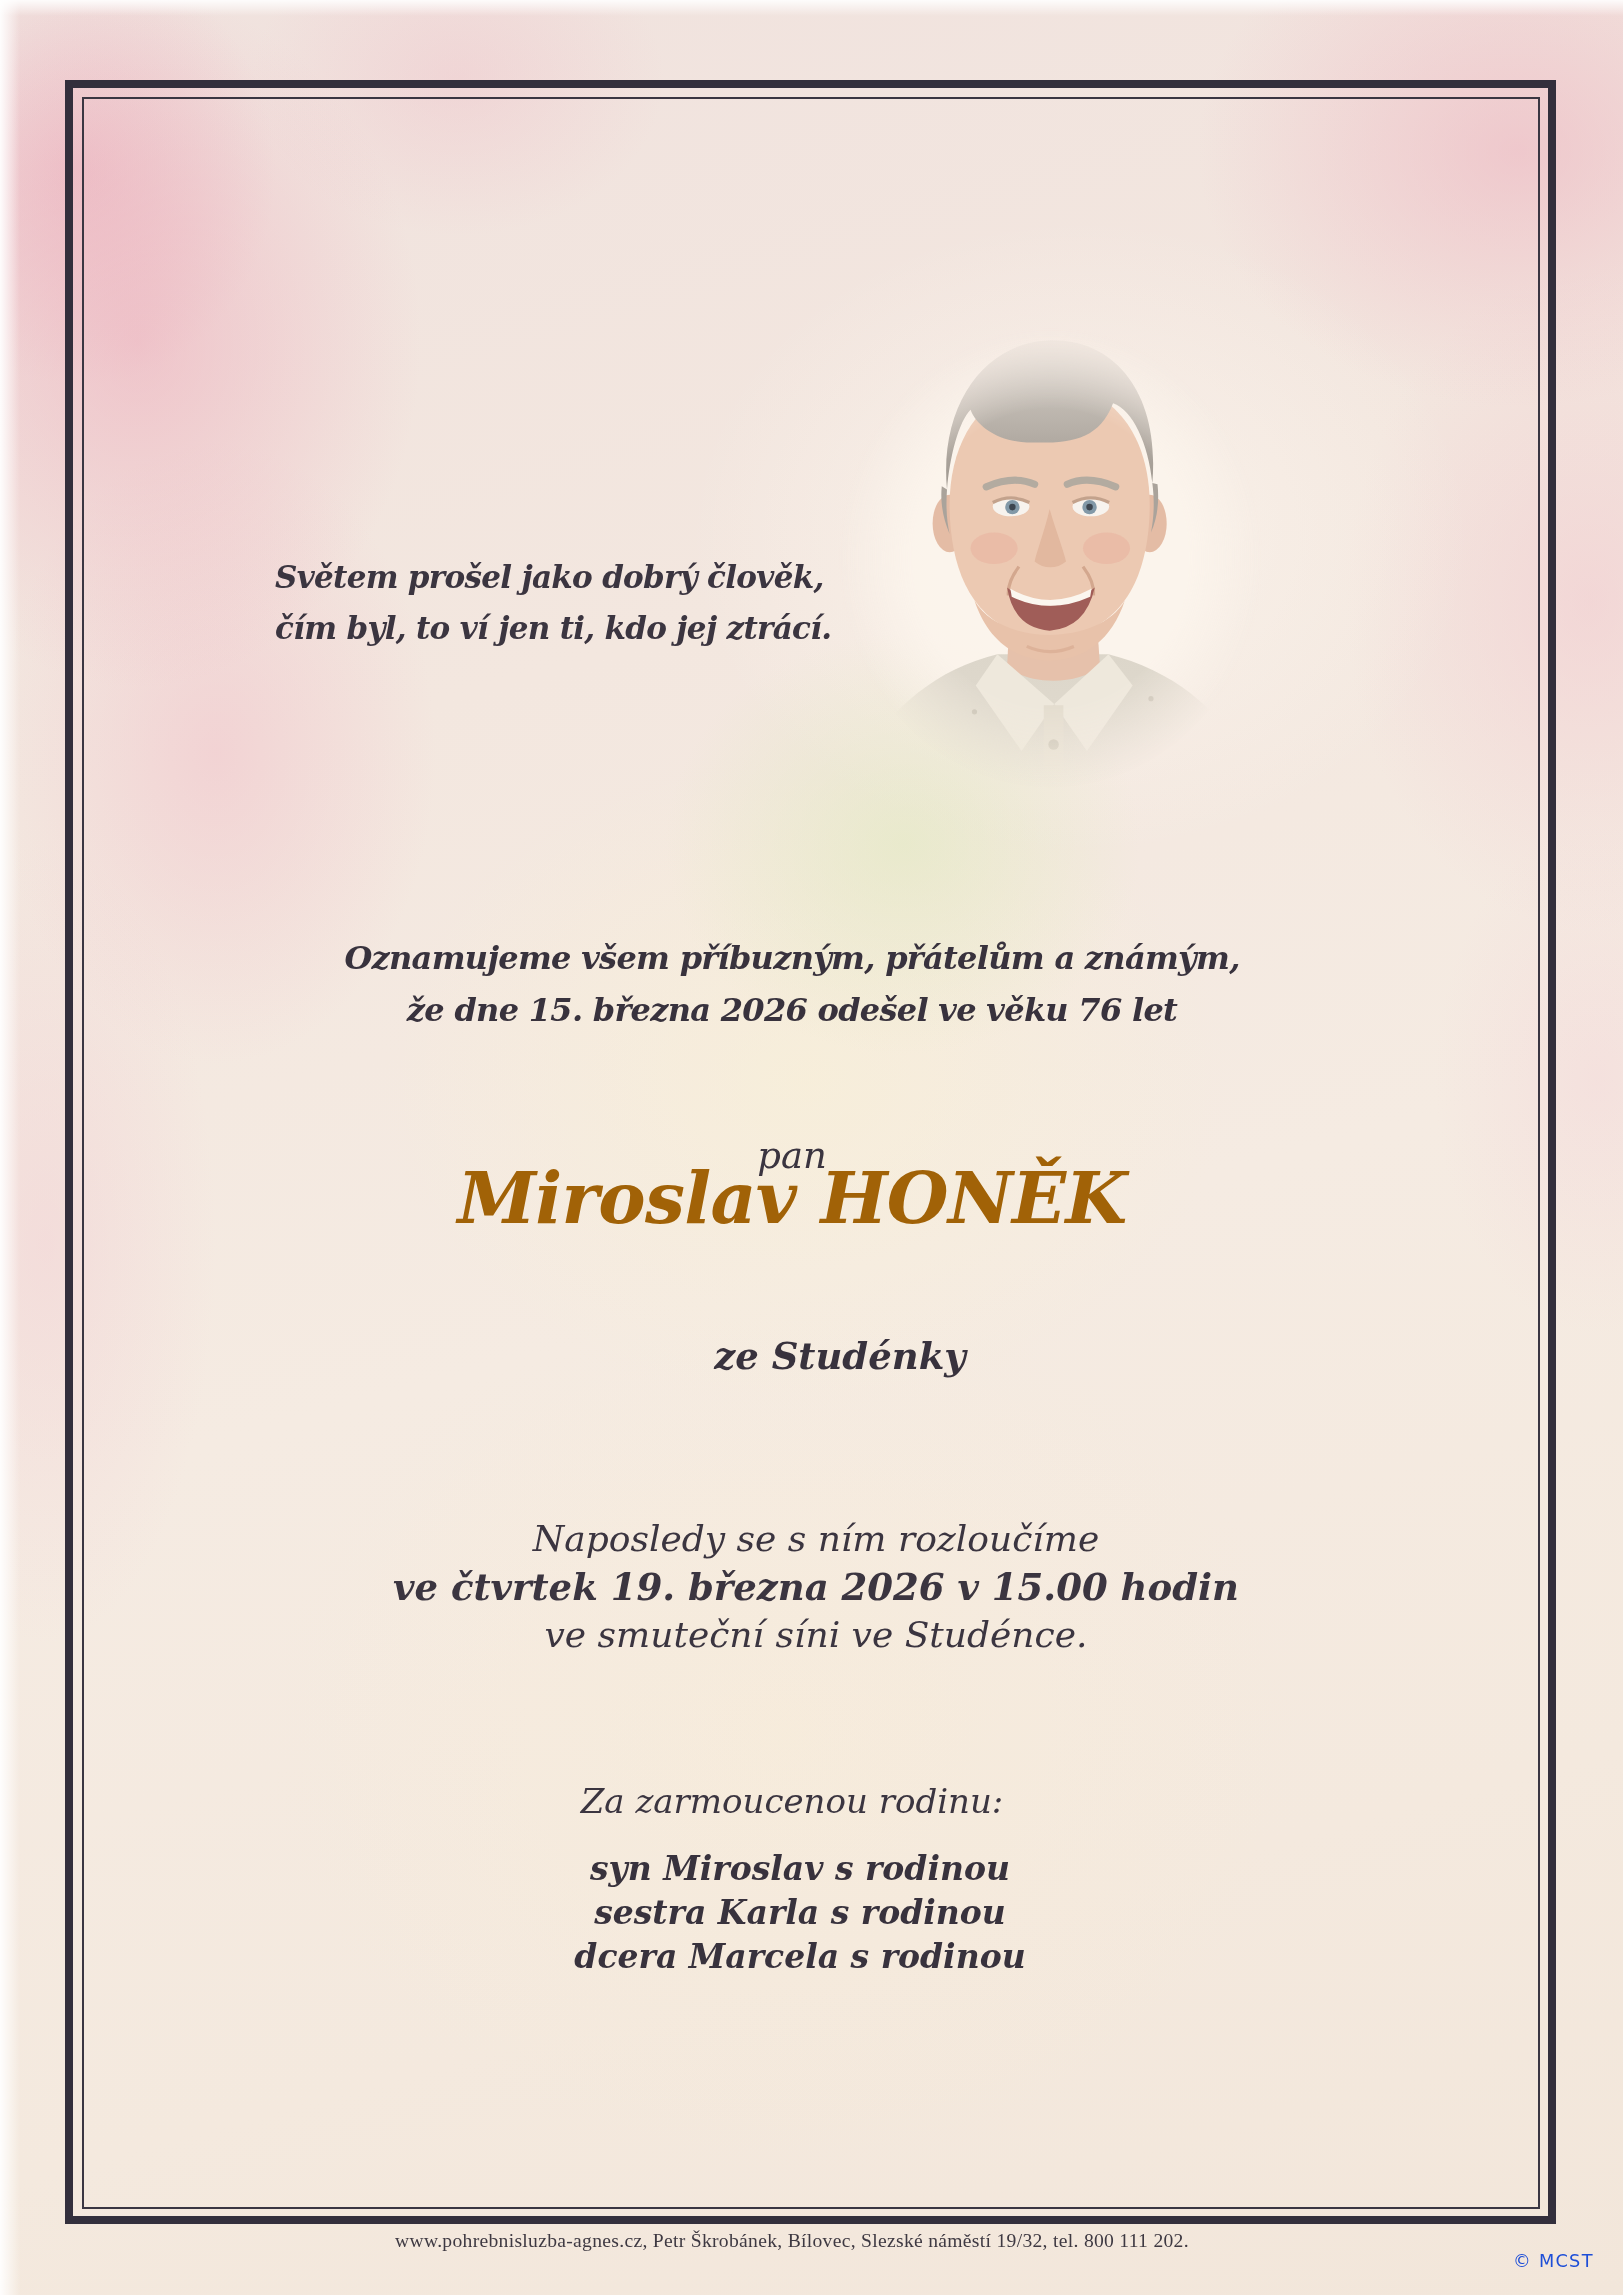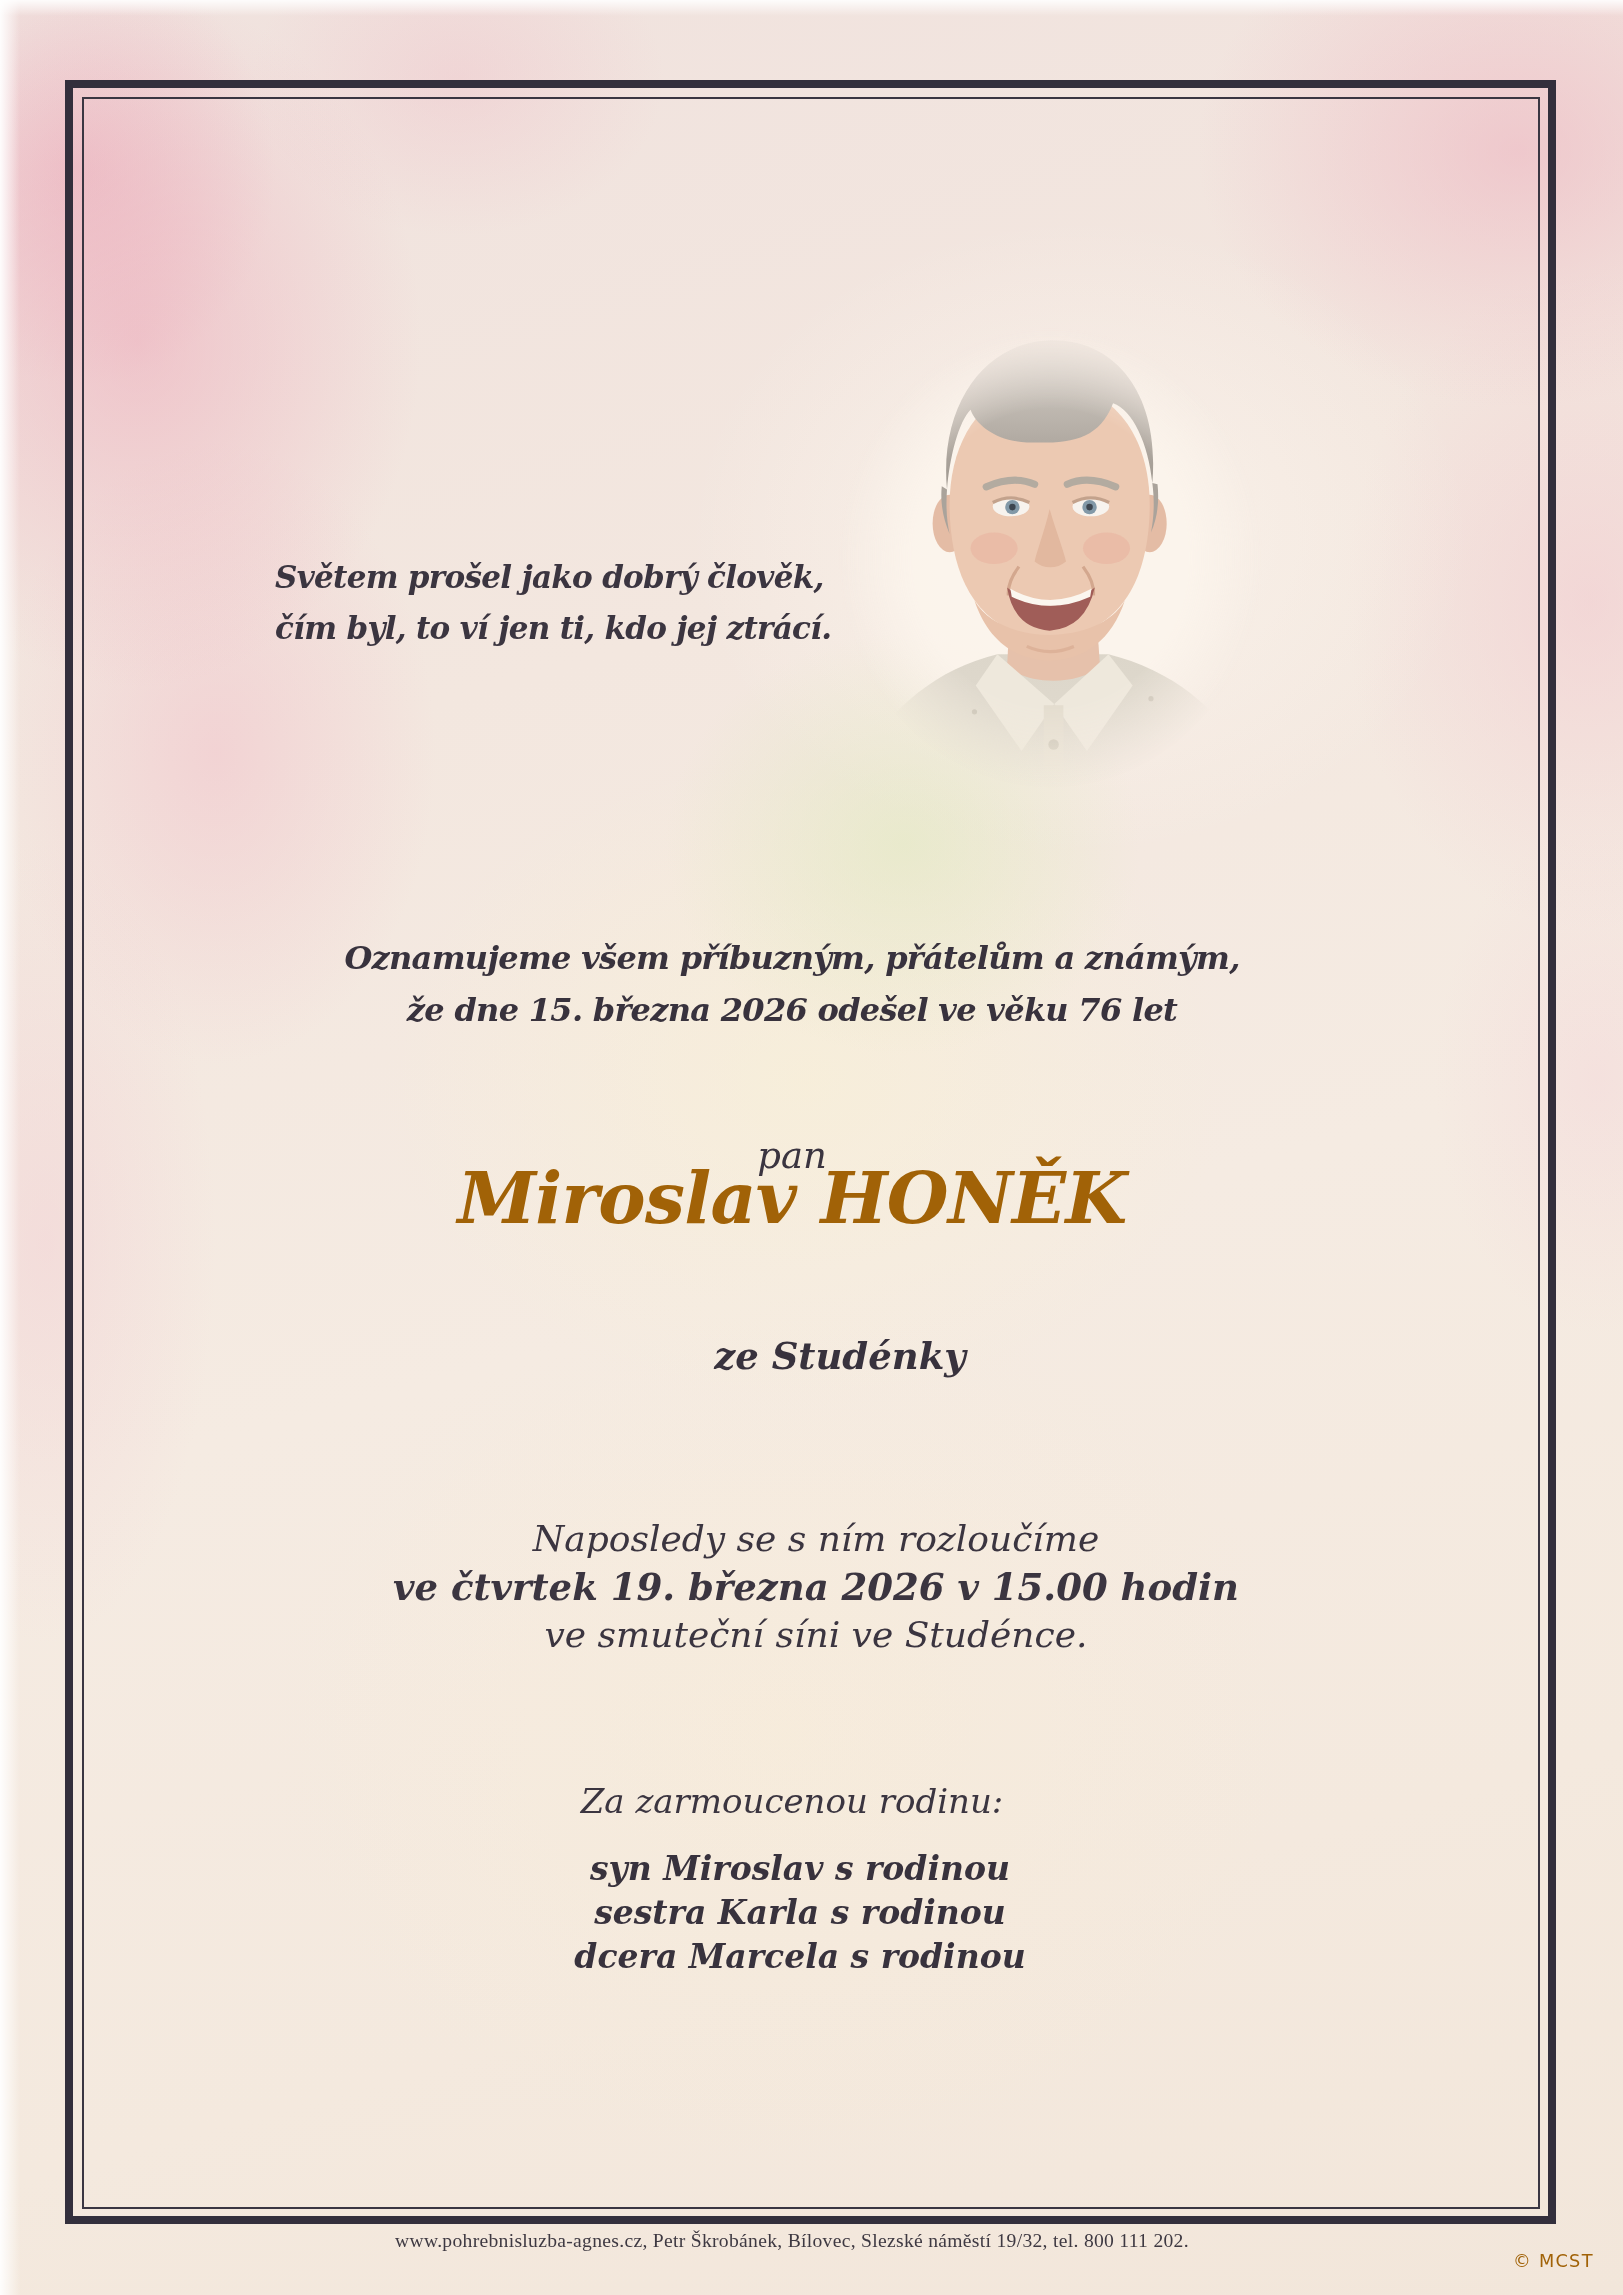--- a/index.html
+++ b/index.html
@@ -110,21 +110,21 @@
     list-style:none; margin:8px; padding:0;
   }
   .footer-line {
     top:2230px;
     font-family:"Liberation Serif", serif;
     font-size:19.6px; color:#3e3942; letter-spacing:0.3px;
   }
   .watermark {
     position:absolute; left:1513px; top:2251px;
     font-family:"DejaVu Sans", sans-serif;
-    font-size:17.7px; letter-spacing:1.3px; color:#a16207;
+    font-size:17.7px; letter-spacing:1.3px; color:#1d4ed8;
   }
 </style>
 </head>
 <body>
 
 <div class="page">
 
   <div class="bg-layer bg-base"></div>
   <div class="bg-layer bg-pink"></div>
   <div class="bg-layer bg-glow"></div>

